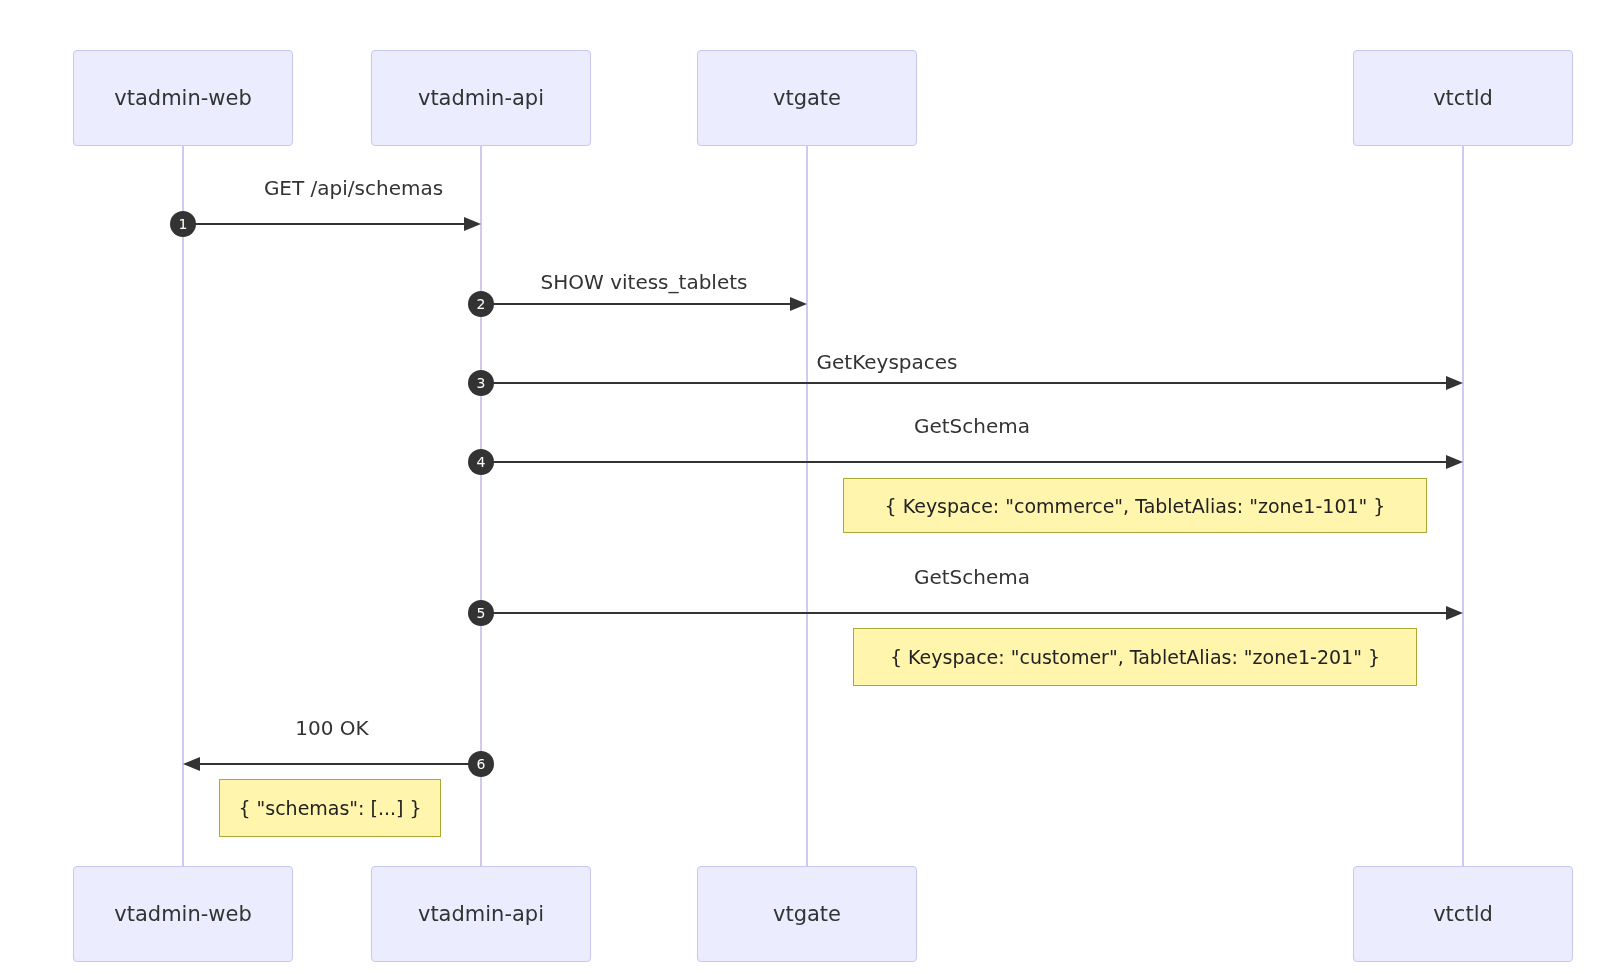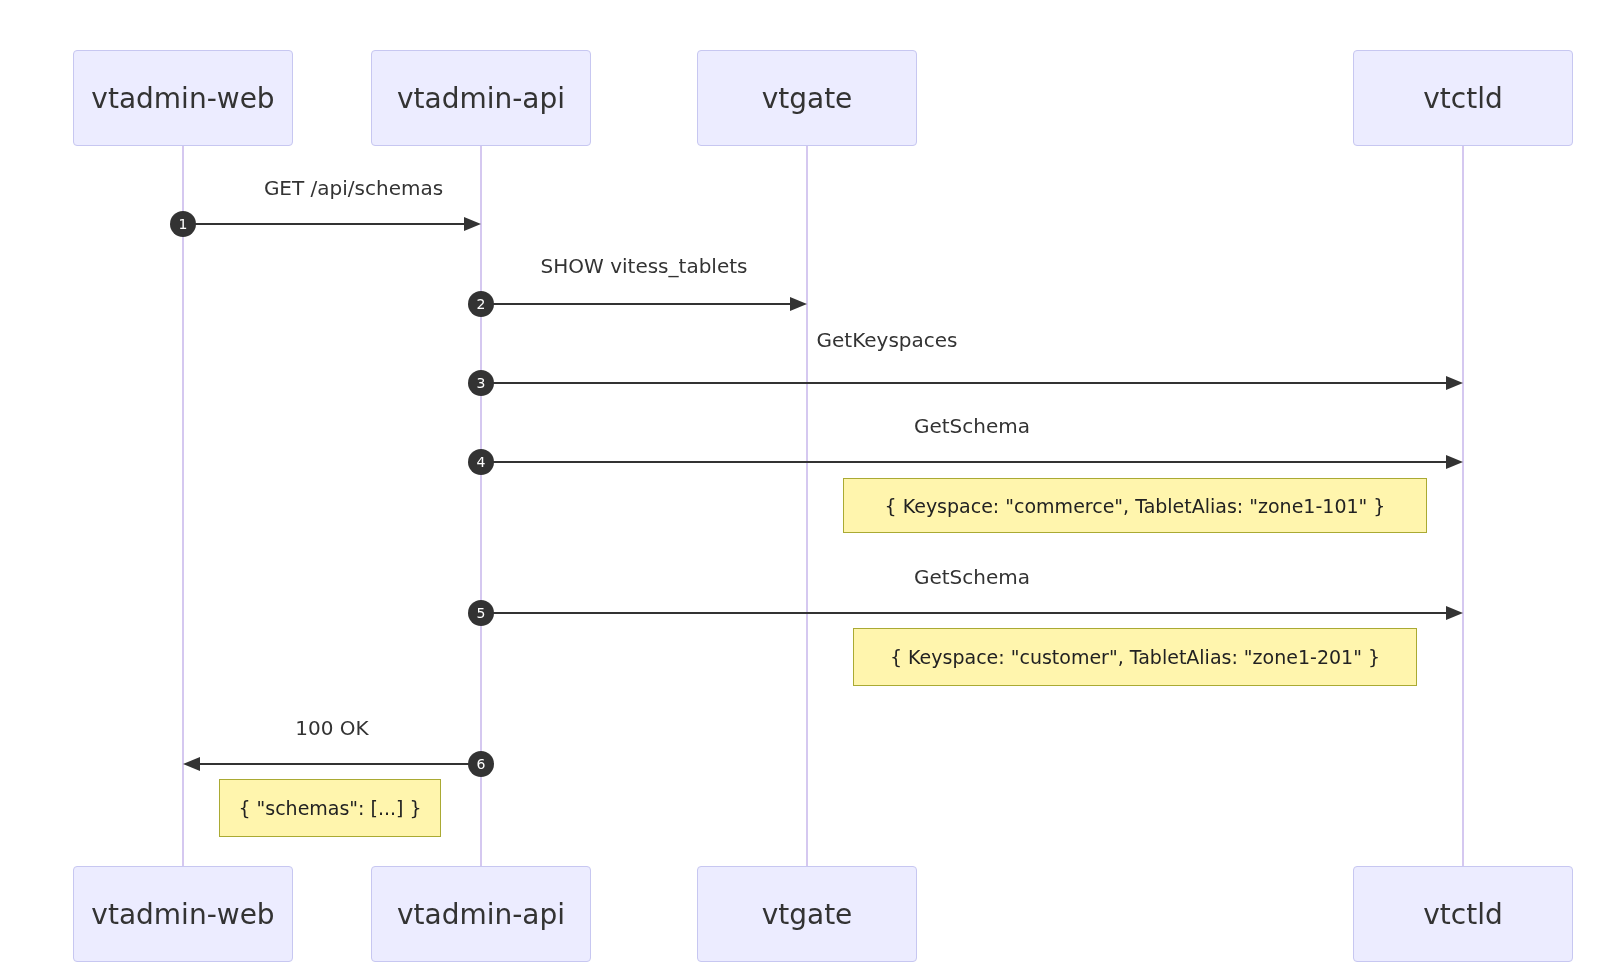--- a/index.html
+++ b/index.html
@@ -17,21 +17,21 @@
     position: absolute;
     width: 220px;
     height: 96px;
     background: var(--actor-fill, #ECECFF);
     border: 1px solid var(--actor-border, #C7C7F1);
     border-radius: 4px;
     box-sizing: border-box;
     display: flex;
     align-items: center;
     justify-content: center;
-    font-size: 28px;
+    font-size: 21px;
     color: var(--text, #333333);
   }
 
   .lifeline {
     position: absolute;
     width: 2px;
     background: var(--lifeline, #D5C8F0);
   }
 
   .msg-label {
@@ -107,28 +107,28 @@
   <div class="actor-box" style="left:1353px;top:866px;">vtctld</div>
 
   <div>
     <div class="msg-label" style="left:183px;top:175px;width:341px;">GET /api/schemas</div>
     <div class="msg-line" style="left:183px;top:223px;width:283px;"></div>
     <div class="arrowhead right" style="left:464px;top:217px;"></div>
     <div class="seq-circle" style="left:170px;top:211px;">1</div>
   </div>
 
   <div>
-    <div class="msg-label" style="left:481px;top:253px;width:326px;">SHOW vitess_tablets</div>
+    <div class="msg-label" style="left:481px;top:269px;width:326px;">SHOW vitess_tablets</div>
     <div class="msg-line" style="left:481px;top:303px;width:309px;"></div>
     <div class="arrowhead right" style="left:790px;top:297px;"></div>
     <div class="seq-circle" style="left:468px;top:291px;">2</div>
   </div>
 
   <div>
-    <div class="msg-label" style="left:481px;top:327px;width:812px;">GetKeyspaces</div>
+    <div class="msg-label" style="left:481px;top:349px;width:812px;">GetKeyspaces</div>
     <div class="msg-line" style="left:481px;top:382px;width:965px;"></div>
     <div class="arrowhead right" style="left:1446px;top:376px;"></div>
     <div class="seq-circle" style="left:468px;top:370px;">3</div>
   </div>
 
   <div>
     <div class="msg-label" style="left:481px;top:413px;width:982px;">GetSchema</div>
     <div class="msg-line" style="left:481px;top:461px;width:965px;"></div>
     <div class="arrowhead right" style="left:1446px;top:455px;"></div>
     <div class="seq-circle" style="left:468px;top:449px;">4</div>

